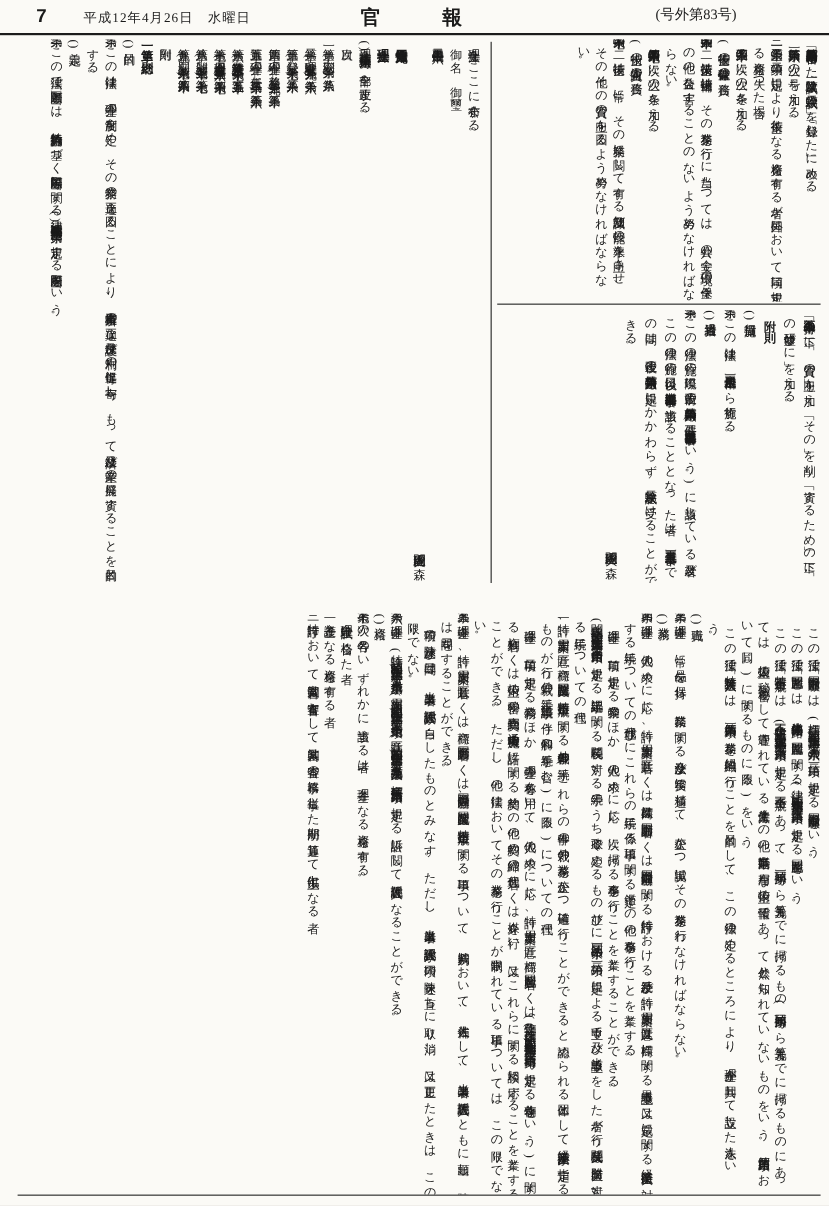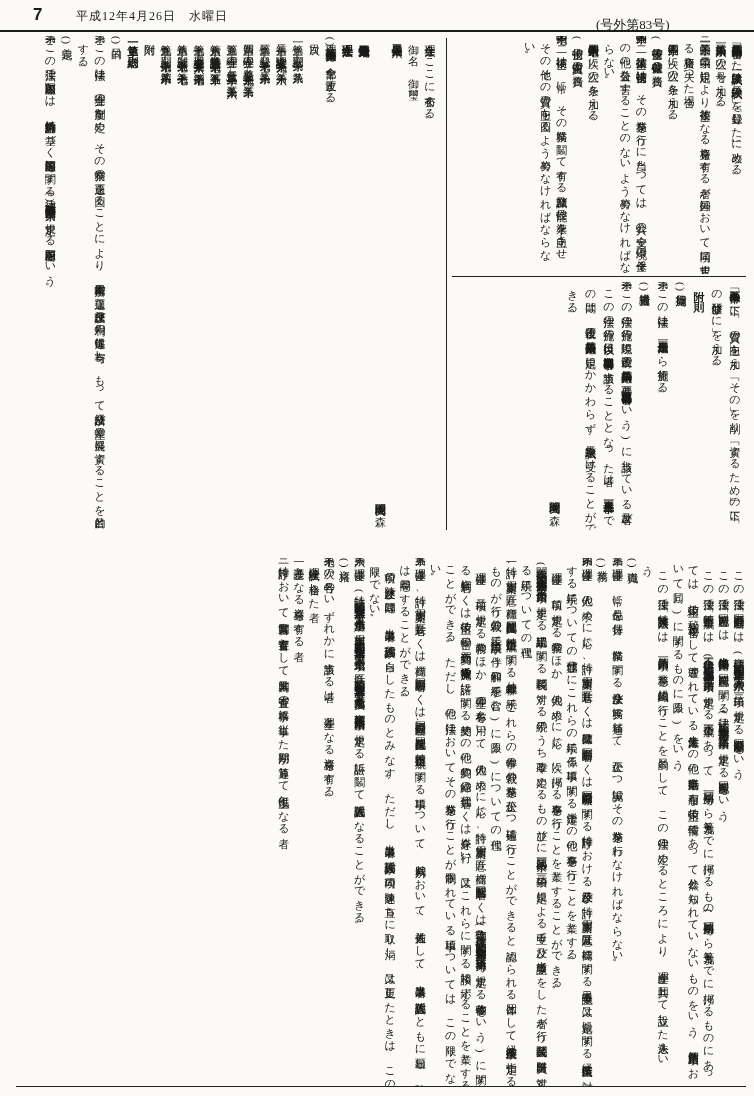--- a/index.html
+++ b/index.html
@@ -8,21 +8,21 @@
     position:relative;width:754px;height:1096px;margin:0 auto;
     background:#fbfaf6;color:#1a1a1a;overflow:hidden;
     font-family:"Liberation Serif","DejaVu Serif",serif;
   }
   
   .hdr{position:absolute;top:0;left:0;right:0;height:30px;border-bottom:2px solid #1c1c1c;}
   .hdr span{position:absolute;white-space:nowrap;}
   .pnum{left:33px;top:5px;font-size:17px;font-weight:bold;font-family:"Liberation Sans","DejaVu Sans",sans-serif;}
   .date{left:76px;top:8px;font-size:12px;letter-spacing:1px;}
   .gtitle{left:328px;top:4px;font-size:18px;font-weight:bold;letter-spacing:56px;}
-  .issue{left:596px;top:16px;font-size:13px;}
+  .issue{left:596px;top:4px;font-size:13px;}
   
   .vtext{
     position:absolute;writing-mode:vertical-rl;text-orientation:mixed;
     font-size:11px;line-height:1.5;overflow:hidden;
   }
   .vtext p{margin:0;padding:0;}
   .h   {text-indent:-1.05em;padding-top:1.05em;}
   .item{text-indent:-1.05em;padding-top:2.1em;}
   .ind1{padding-top:1.05em;}
   .ind2{padding-top:2.1em;}
@@ -40,20 +40,21 @@
   .brule{position:absolute;top:1086px;left:16px;width:730px;border-top:1px solid #222;}
 </style>
 </head>
 <body>
 
 <div class="page">
 
   <header class="hdr">
     <span class="pnum">7</span>
     <span class="date">平成12年4月26日　水曜日</span>
+    <span class="gtitle">官報</span>
     <span class="issue">(号外第83号)</span>
   </header>
 
   <section class="vtext band-a">
       <p>第三十四条第二項第四号中「合格した第一次試験又は第二次試験の」を「登録した」に改める。</p>
       <p>第三十六条第一項に次の一号を加える。</p>
       <p class="item">三　第三十一条の二第一項の規定により技術士となる資格を有する者が外国において同項に規定する資格を失つた場合</p>
       <p>第四十五条の次に次の一条を加える。</p>
       <p class="ind1">(技術士等の公益確保の責務)</p>
       <p class="h">第四十五条の二　技術士又は技術士補は、その業務を行うに当たつては、公共の安全、環境の保全その他の公益を害することのないよう努めなければならない。</p>

